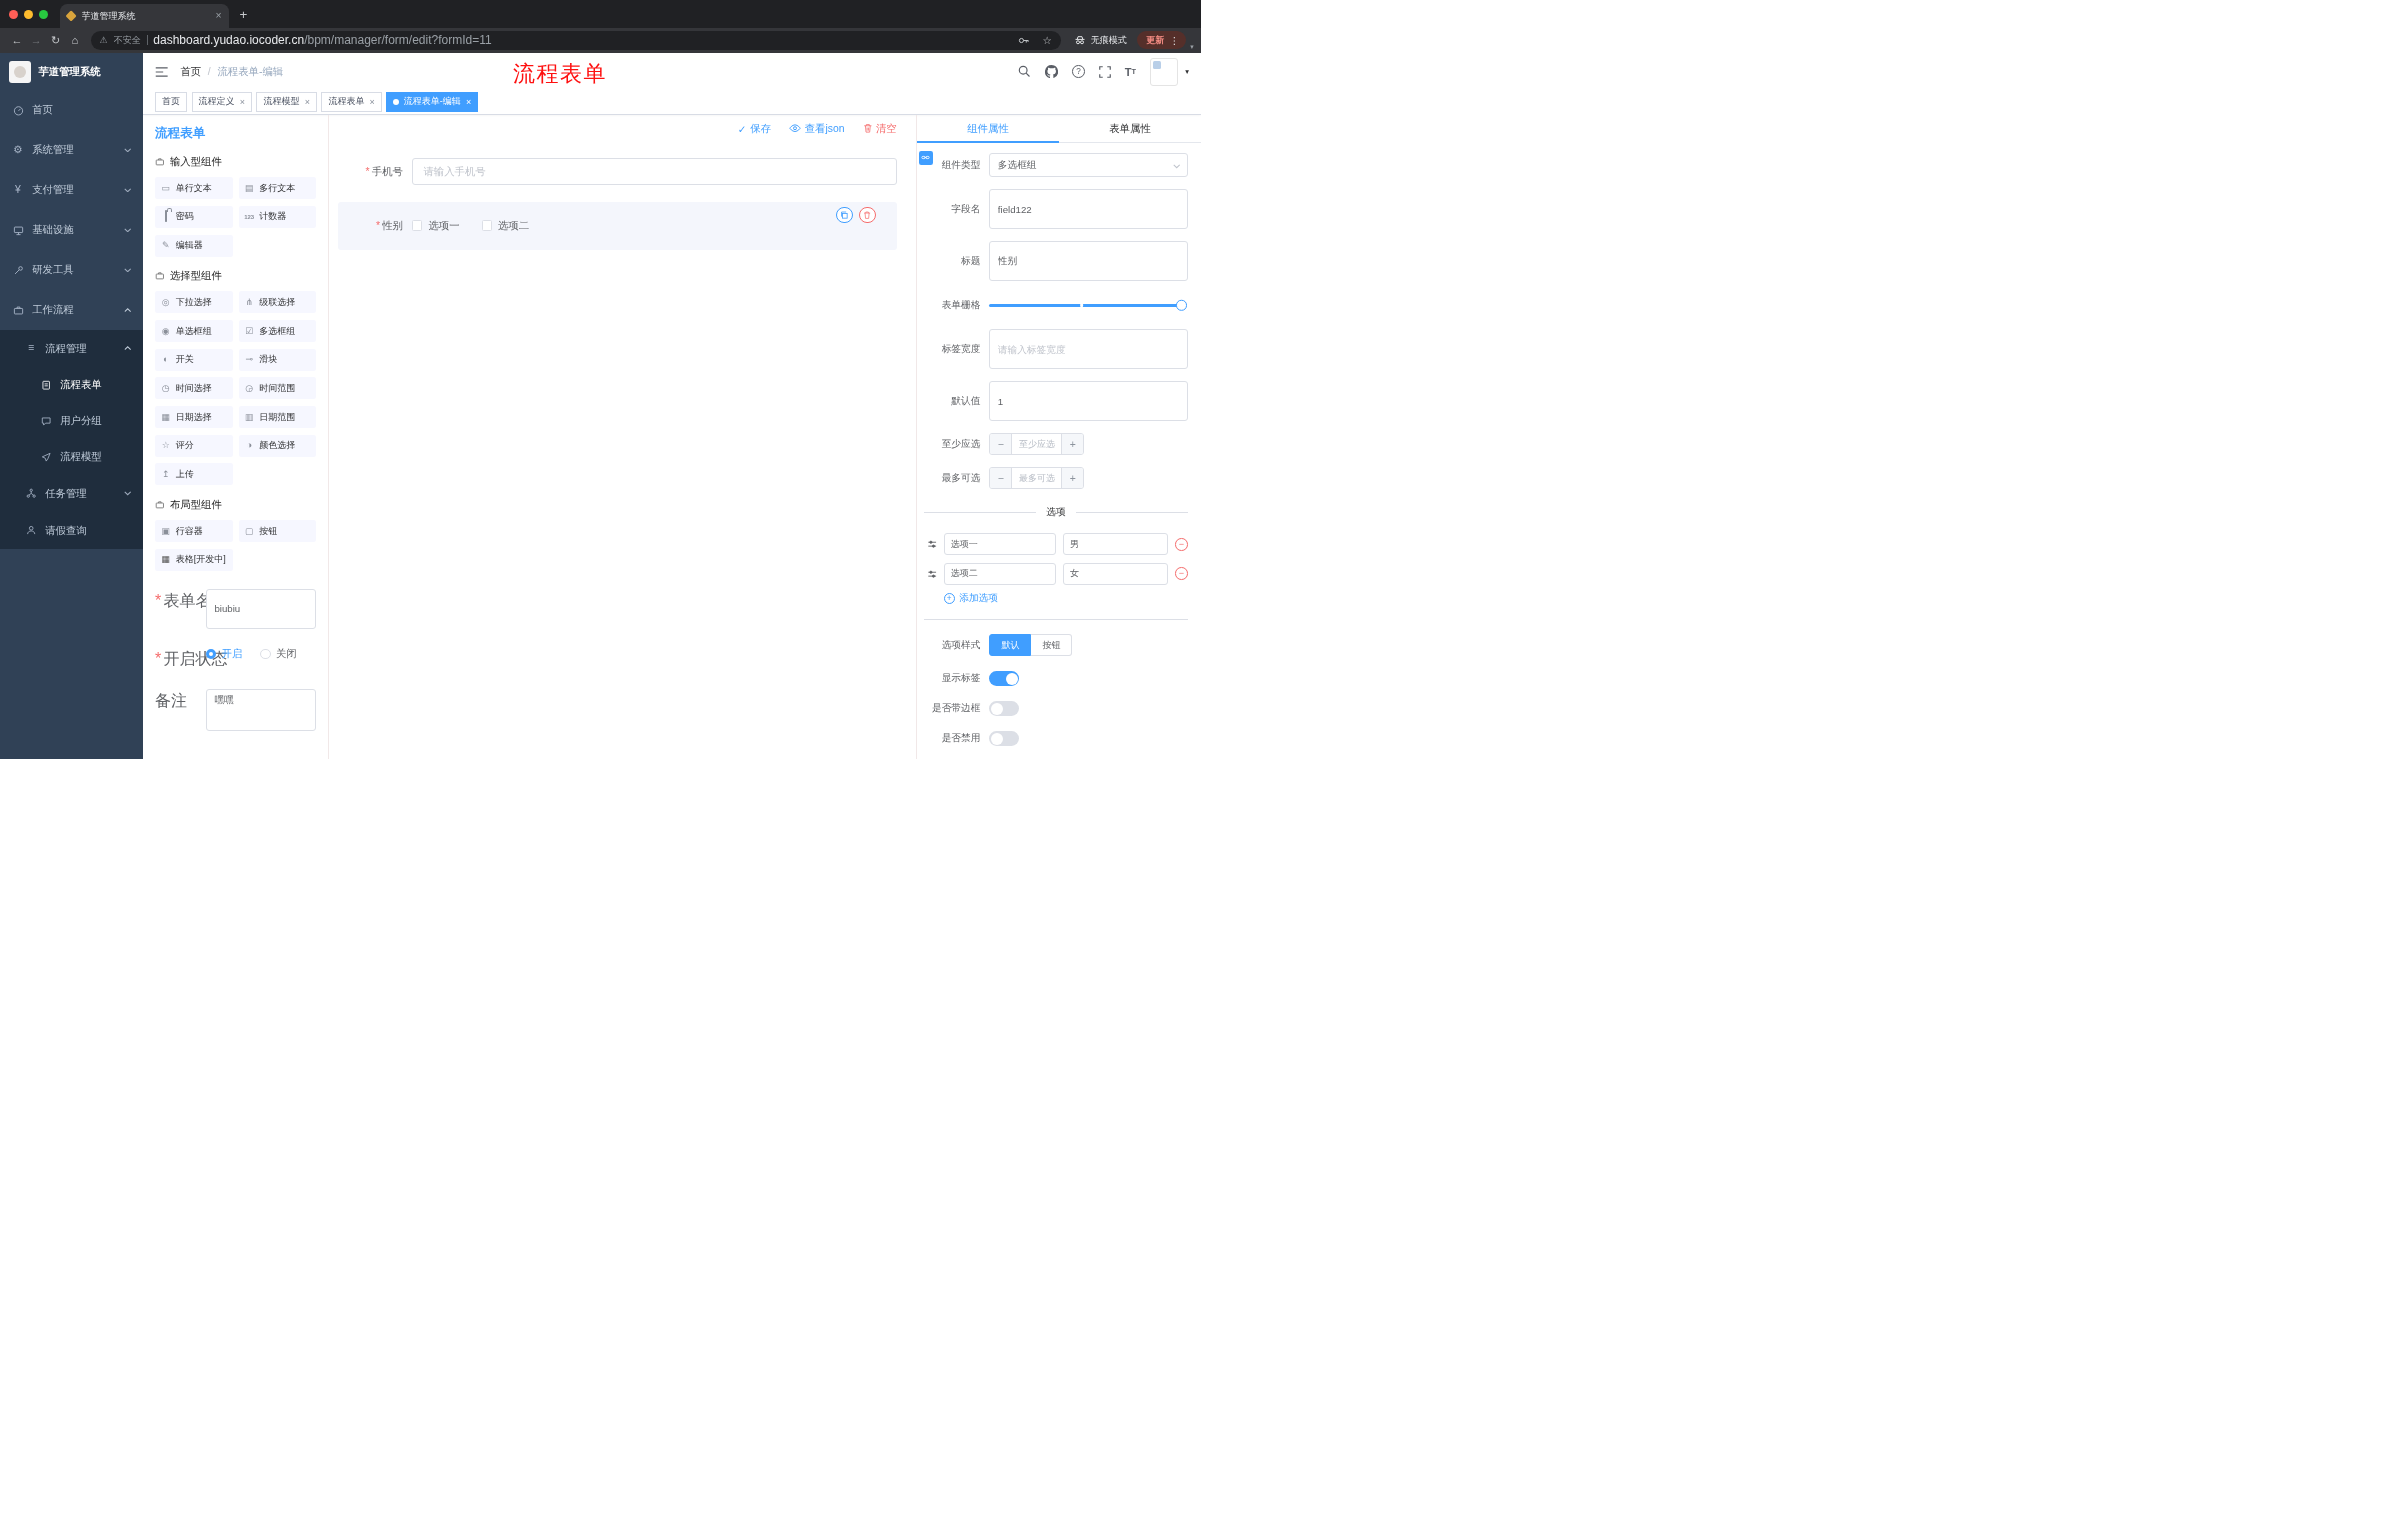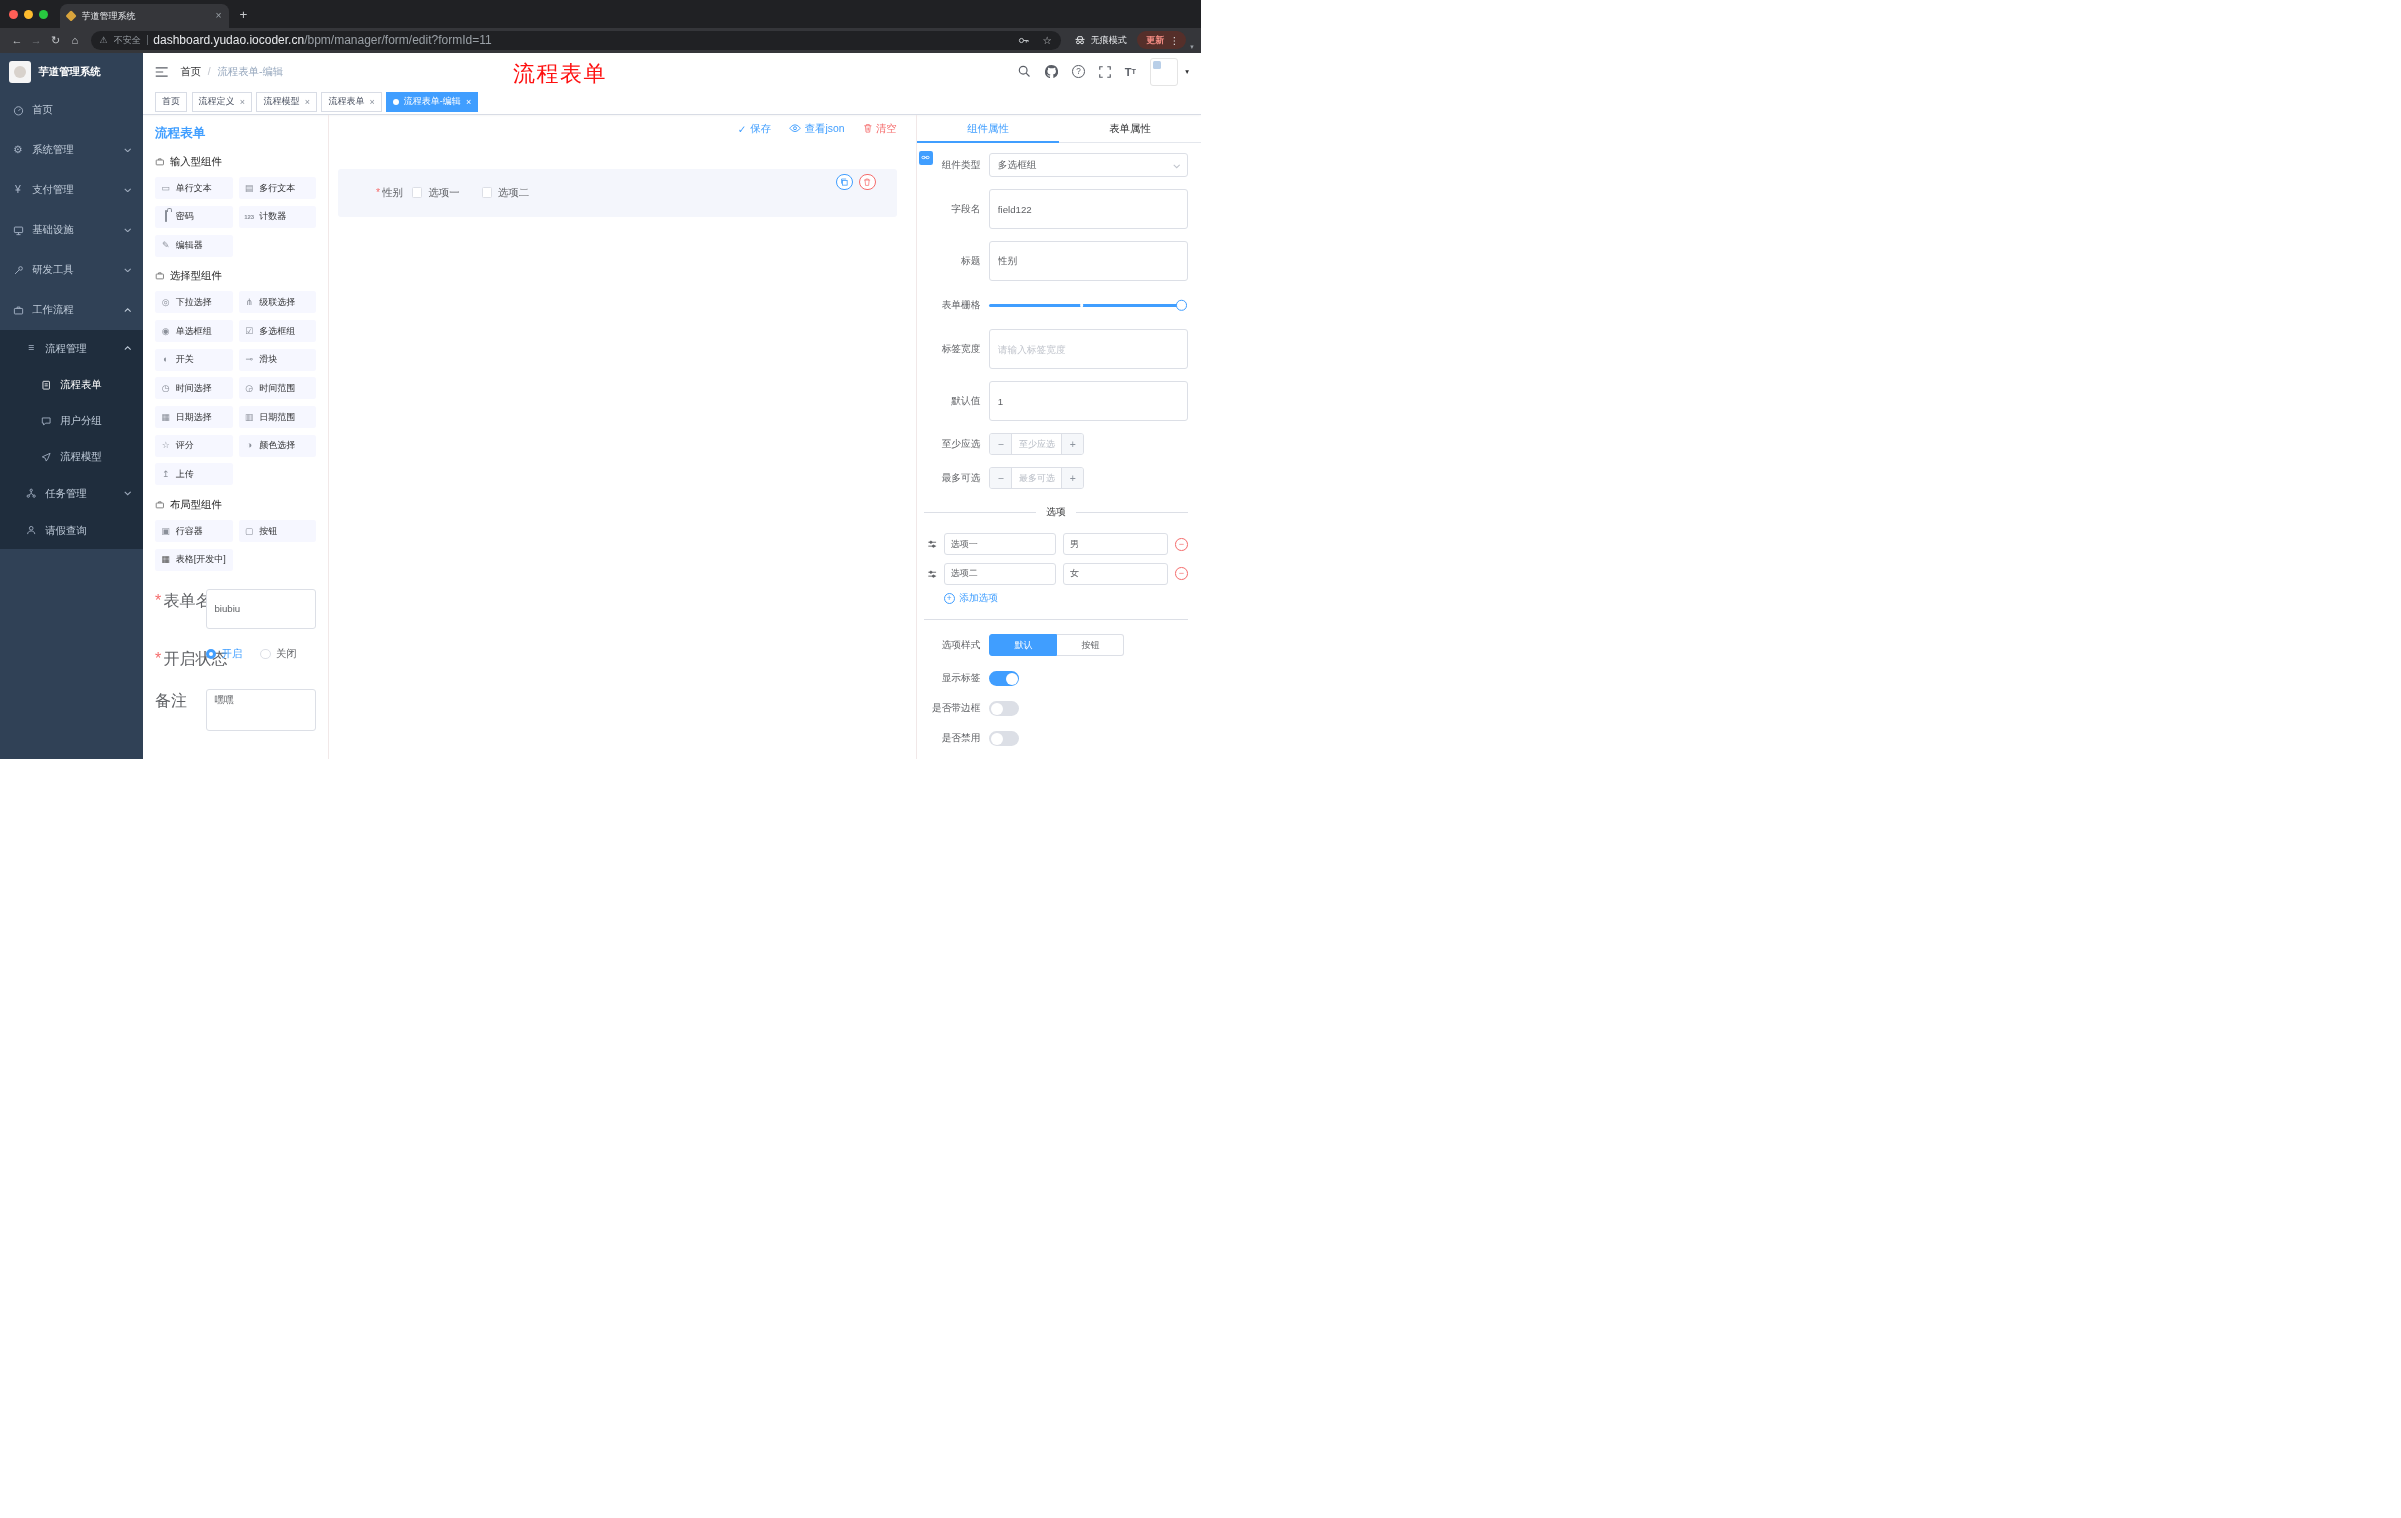--- a/index.html
+++ b/index.html
@@ -159,21 +159,21 @@
   .divider span { position:relative; background:#fff; padding:0 10.4px; font-size:9.7px; color:#303133; }
   .opt-row { display:flex; align-items:center; gap:6.7px; margin:0 0 7.4px 2.2px; }
   .drag-ico { color:#606266; cursor:grab; flex:none; }
   .opt-input { height:22px; border:0.7px solid #dcdfe6; border-radius:3px; padding:0 6px; font-size:9px; color:#606266; outline:none; min-width:0; font-family:inherit; }
   .opt-label { flex:1.08; } .opt-value { flex:1; }
   .rm-btn { width:12.6px; height:12.6px; border-radius:50%; border:0.7px solid #f56c6c; color:#f56c6c; background:#fff; display:flex; align-items:center; justify-content:center; font-size:9px; line-height:1; cursor:pointer; flex:none; }
   .add-opt { display:flex; align-items:center; gap:4.5px; color:#409eff; font-size:9.7px; margin:3px 0 3px 19.3px; cursor:pointer; }
   .add-ico { width:11px; height:11px; border-radius:50%; border:0.7px solid #409eff; display:flex; align-items:center; justify-content:center; font-size:8.2px; line-height:1; }
   .hline { height:0.7px; background:#dcdfe6; margin:13.4px 0 15px; }
   .seg { display:inline-flex; }
-  .seg-btn { height:22px; padding:0 24px; display:flex; align-items:center; font-size:9px; border:0.7px solid #dcdfe6; background:#fff; color:#606266; cursor:pointer; }
+  .seg-btn { height:22px; padding:0 11px; display:flex; align-items:center; font-size:9px; border:0.7px solid #dcdfe6; background:#fff; color:#606266; cursor:pointer; }
   .seg-btn.first { border-radius:3px 0 0 3px; }
   .seg-btn.last { border-radius:0 3px 3px 0; border-left:none; }
   .seg-btn.active { background:#409eff; border-color:#409eff; color:#fff; }
   .switch { width:30px; height:15px; border-radius:7.4px; background:#dcdfe6; position:relative; cursor:pointer; flex:none; }
   .switch .knob { position:absolute; top:1.5px; left:1.5px; width:12px; height:12px; border-radius:50%; background:#fff; }
   .switch.on { background:#409eff; }
   .switch.on .knob { left:16.3px; }
   .trow { margin-bottom:15px; }
 </style>
 </head>
@@ -578,20 +578,24 @@
             <span>查看json</span>
           </span>
           <span class="act danger">
             <svg width="9.7" height="10.4" viewBox="0 0 16 16" fill="none" stroke="currentColor" stroke-width="1.3">
                 <path d="M2 4h12M5.5 4V2h5v2M4 4l1 10.5h6L12 4M6.8 7v5M9.2 7v5"></path>
               </svg>
             <span>清空</span>
           </span>
         </div>
         <div class="canvas-body">
+          <div class="form-row" style="margin-top:6px">
+            <div class="fr-label req">手机号</div>
+            <input class="canvas-input" placeholder="请输入手机号" style="">
+          </div>
           <div class="widget-selected">
             <div class="widget-tools">
               <span class="tool copy">
                 <svg width="8.2" height="8.2" viewBox="0 0 16 16" fill="none" stroke="currentColor" stroke-width="1.6">
                     <rect x="5" y="5" width="9" height="9"></rect>
                     <path d="M3 11V2h9"></path>
                   </svg>
               </span>
               <span class="tool del">
                 <svg width="8.2" height="8.2" viewBox="0 0 16 16" fill="none" stroke="currentColor" stroke-width="1.4">

